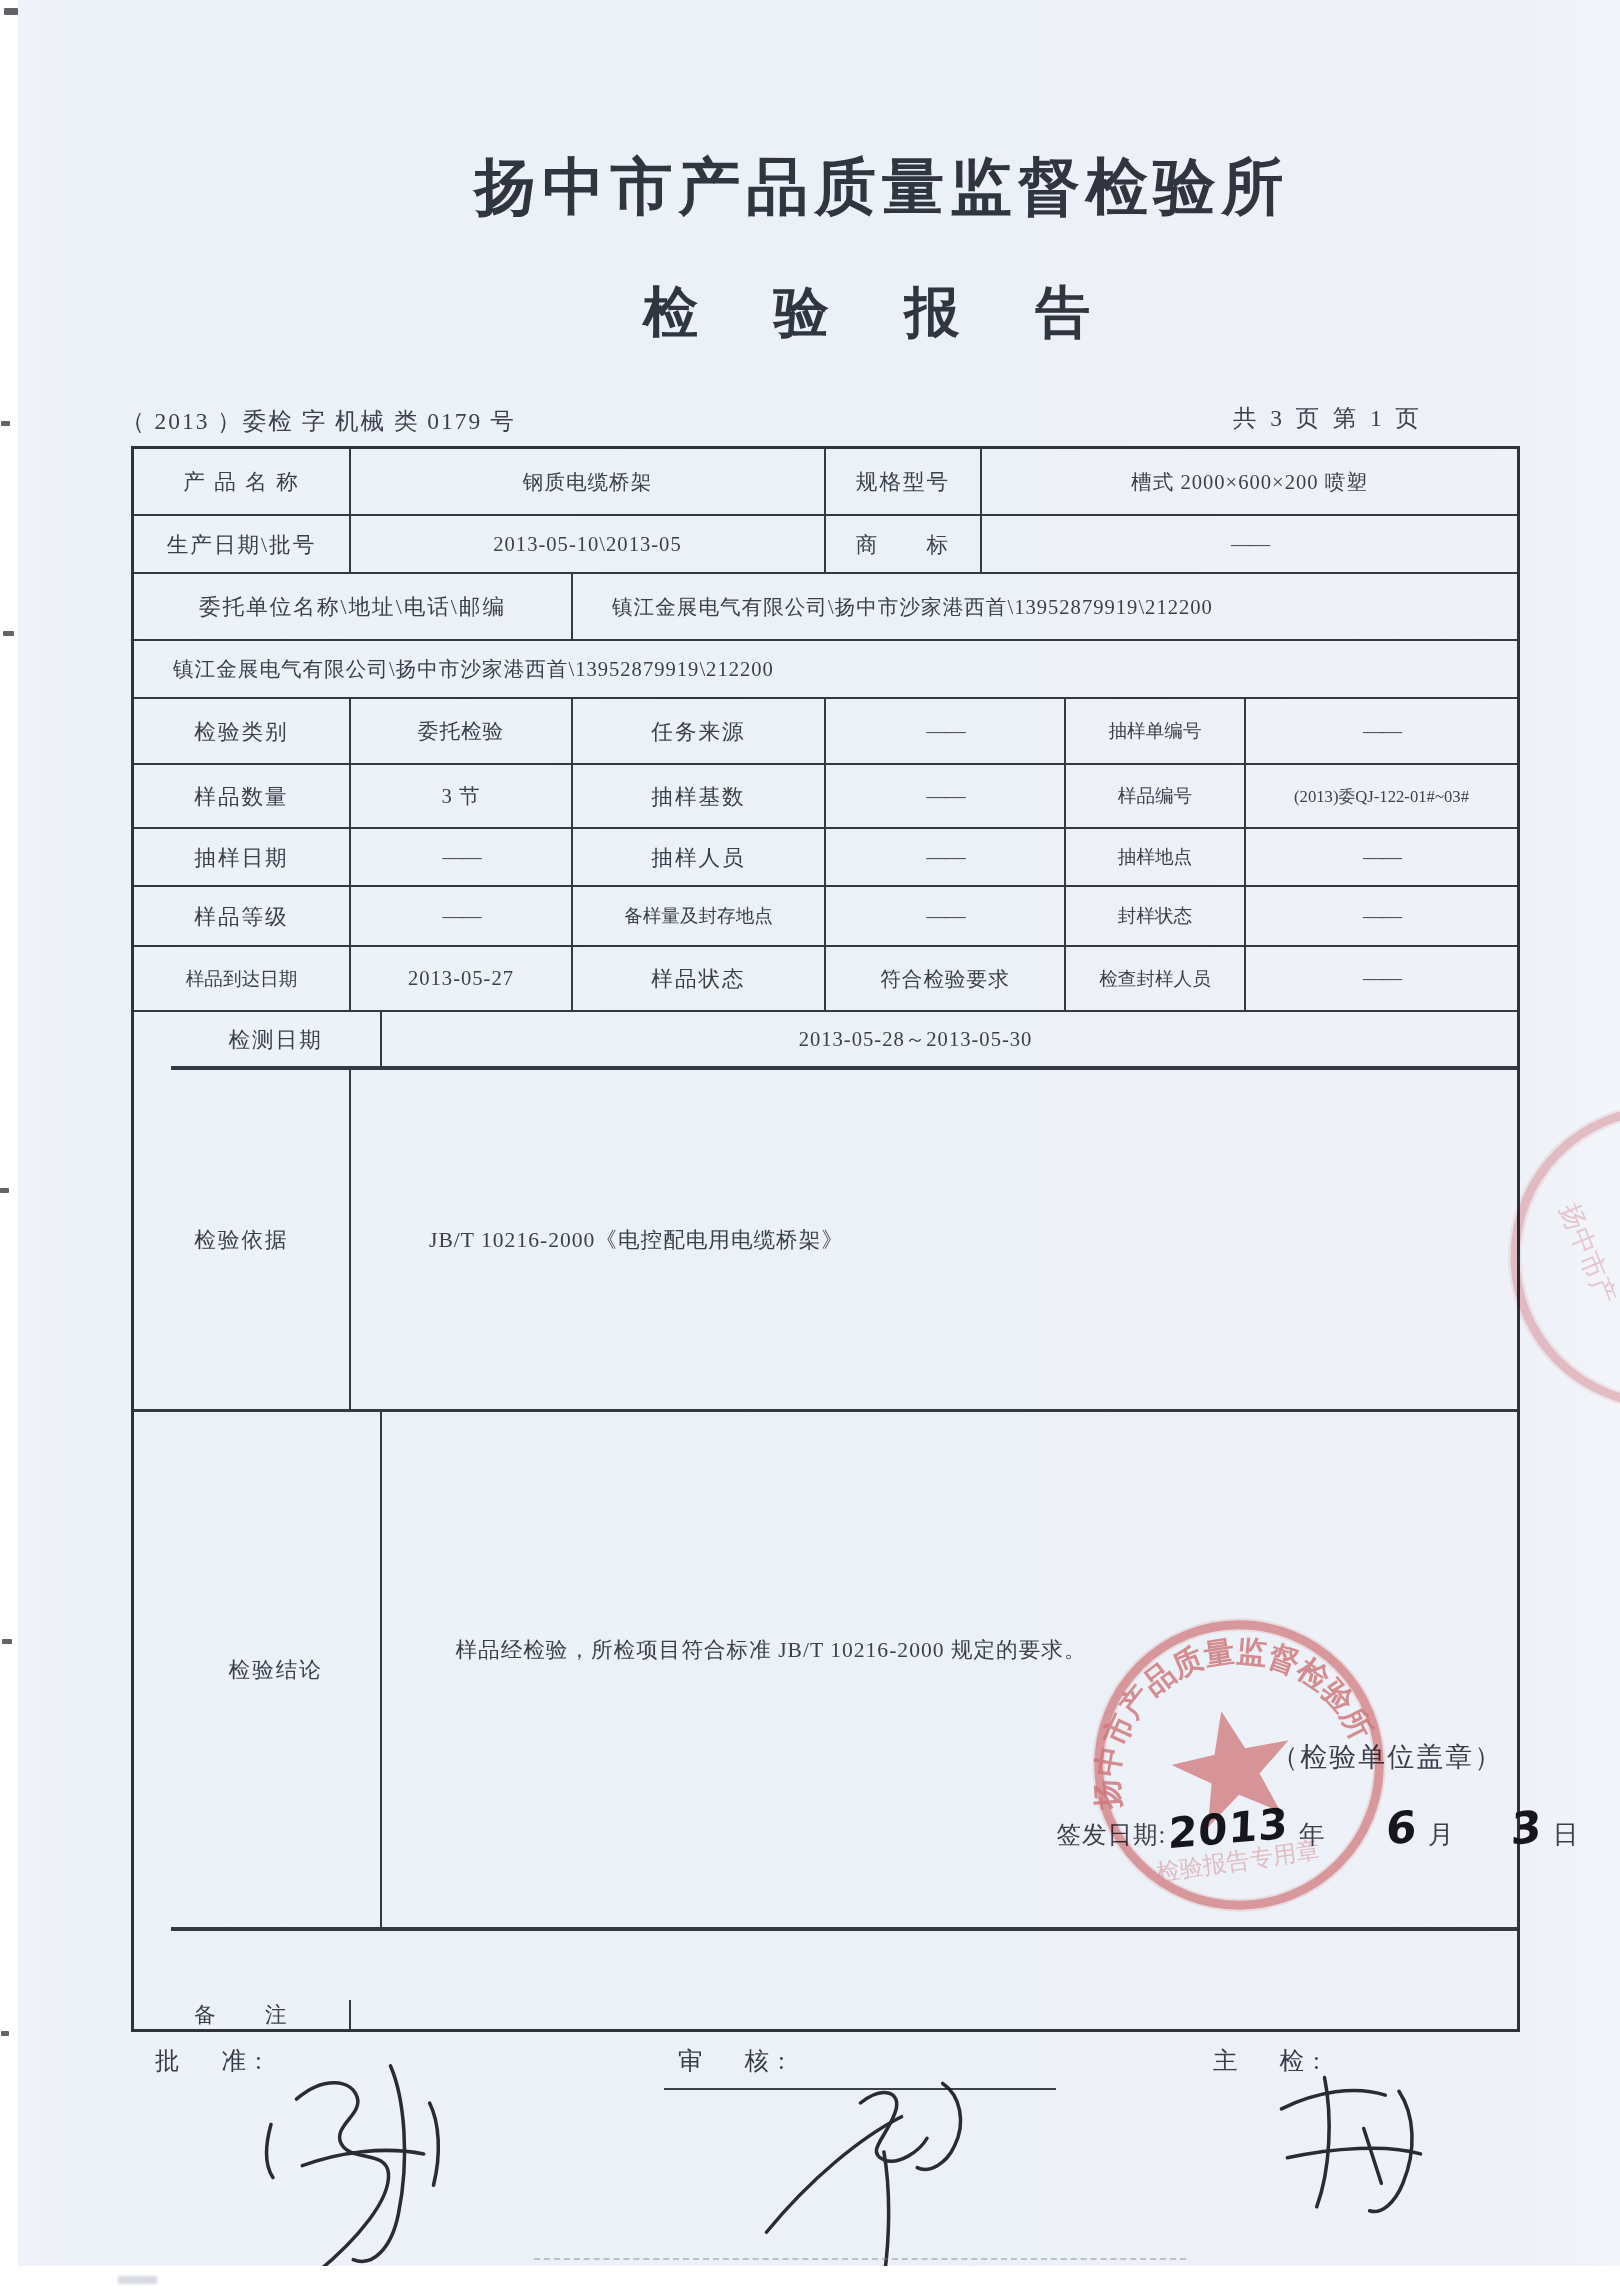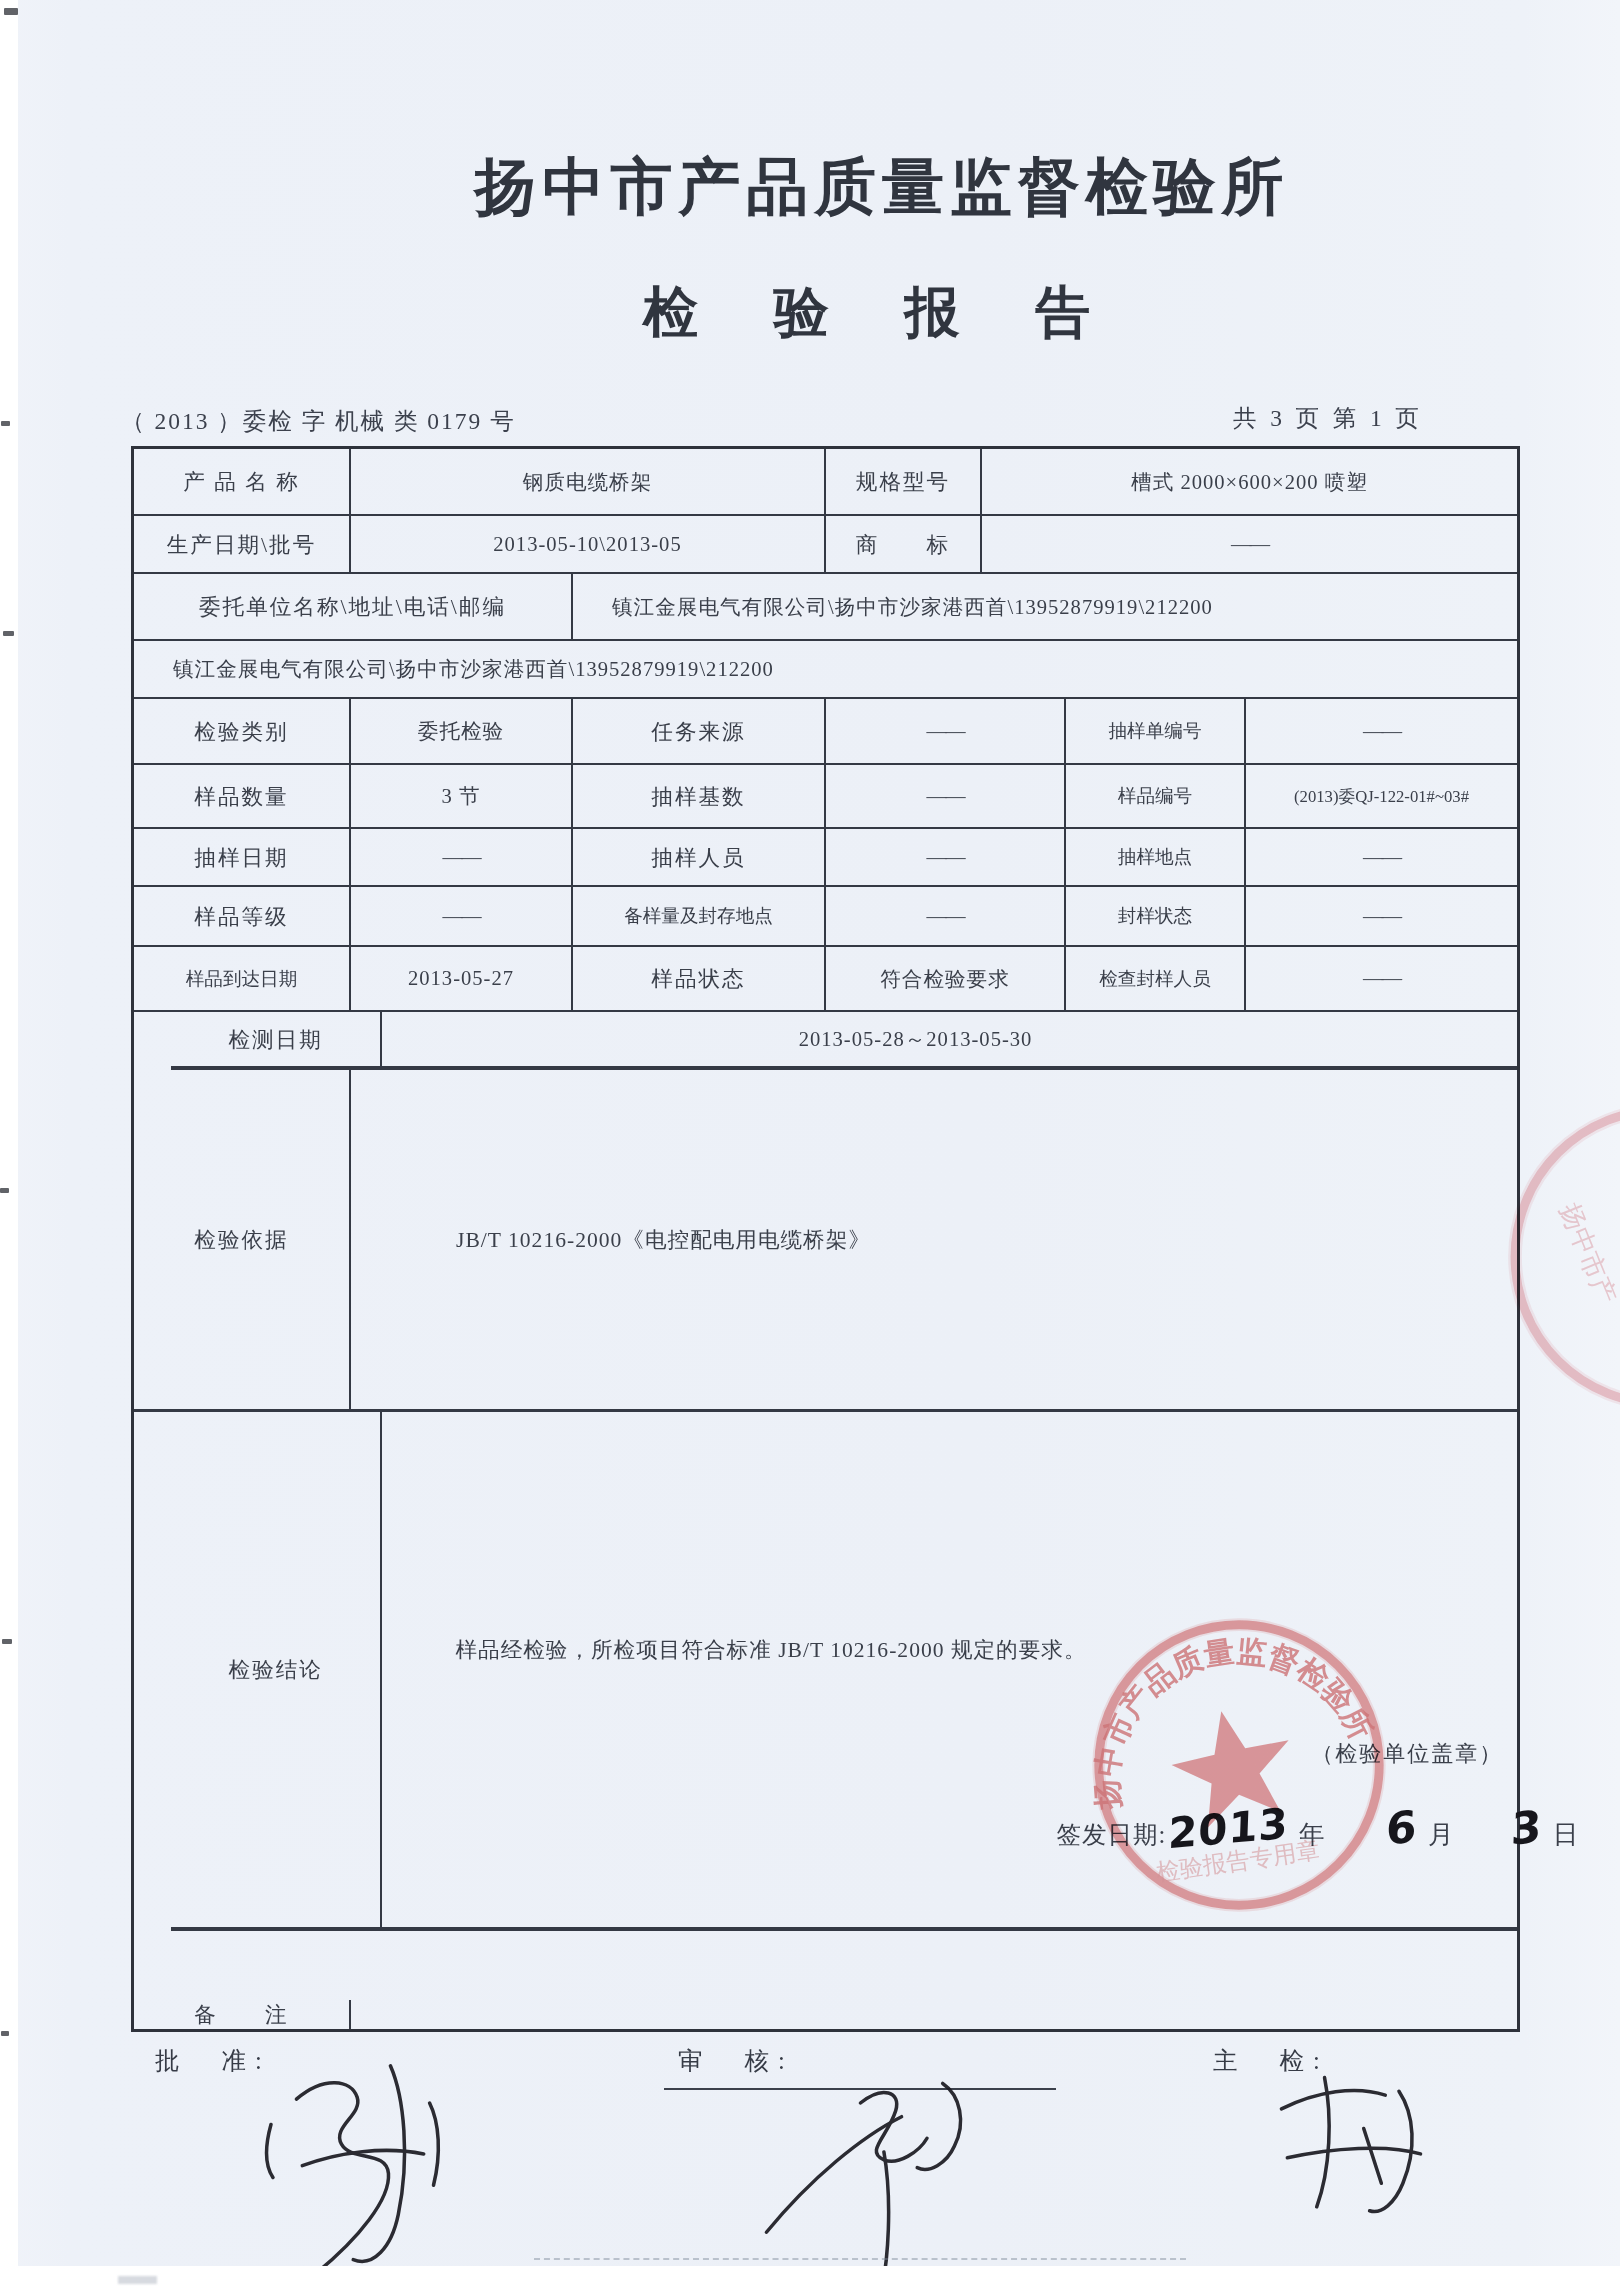--- a/index.html
+++ b/index.html
@@ -34,24 +34,24 @@
   .lbl{font-size:21.6px;letter-spacing:2px;}
   .ca{width:217px;} .cb{width:475px;} .cc{width:156px;} .cd{width:535px;}
   .ce{width:439px;} .cf{width:944px;}
   .cg{width:222px;} .ch{width:253px;} .ci{width:240px;} .cj{width:180px;} .ck{width:271px;}
   .cl{width:1166px;}
   .left-pad{justify-content:flex-start;text-align:left;padding-left:39px;}
   .dash{letter-spacing:-2px;color:#474c57;}
   .small{font-size:16.7px;letter-spacing:0;}
   .tight{font-size:18.6px;letter-spacing:0;padding:0 2px;}
   .shiftL{padding-right:74px;}
-  .basis-cell{justify-content:flex-start;text-align:left;padding-left:105px;font-size:21.6px;}
+  .basis-cell{justify-content:flex-start;text-align:left;padding-left:78px;font-size:21.6px;}
   .rel{position:relative;}
   .concl-text{position:absolute;left:73px;top:223px;font-size:21.6px;letter-spacing:1px;white-space:nowrap;}
-  .stamp-note{position:absolute;right:13.7px;top:327px;font-size:22px;letter-spacing:2px;}
+  .stamp-note{position:absolute;right:13.7px;top:327px;font-size:27px;letter-spacing:2px;}
   .sign-line{position:absolute;left:674px;top:390px;white-space:nowrap;display:flex;align-items:baseline;}
   .sign-label{font-size:24.5px;letter-spacing:1px;}
   .hand{font-family:"DejaVu Sans",sans-serif;font-weight:700;color:#16161c;
         display:inline-block;transform:rotate(-5deg) skewX(-7deg);}
   .hand-year{font-size:42px;margin-left:2px;}
   .hand-month{font-size:44px;margin-left:61px;}
   .hand-day{font-size:44px;margin-left:57px;}
   .unit{font-size:25.5px;margin-left:9.8px;}
   .note-underline{position:absolute;left:313px;top:59px;width:392px;height:0;border-top:2px solid #3b404b;}
 

